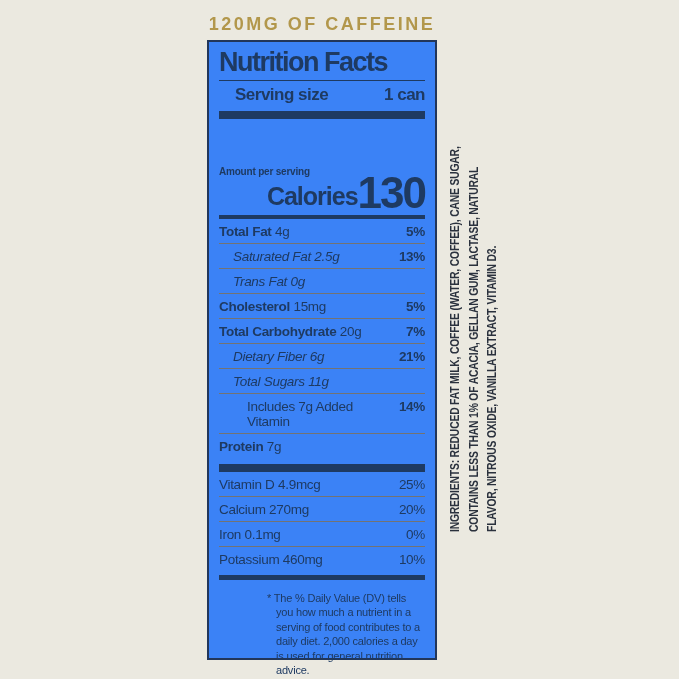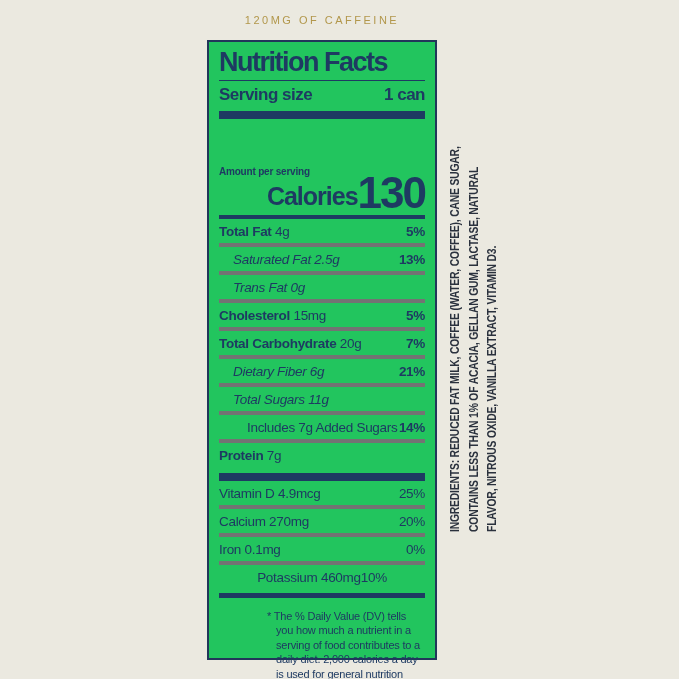--- a/index.html
+++ b/index.html
@@ -8,45 +8,46 @@
     background:#ebe9e0;
     font-family:"Liberation Sans", sans-serif;
     color:#1e3a62;
     position:relative;
   }
   .stage { position:absolute; inset:0; }
 
   .caffeine {
     position:absolute; left:207px; top:14px; width:230px;
     text-align:center;
-    font-weight:normal; font-size:11px; letter-spacing:2.5px;
+    font-weight:bold; font-size:18px; letter-spacing:2.5px;
     color:#b2974b;
     white-space:nowrap;
   }
 
   .label {
     position:absolute; left:207px; top:40px; width:230px; height:620px;
-    background:#22c55e;
+    background:#3b82f6;
     border:2px solid #22365a;
     padding:6px 10px 5px 10px;
     color:#1e3a62;
   }
 
   .nf-title {
     font-size:27px; font-weight:bold; letter-spacing:-1.5px;
     line-height:1.1;
     border-bottom:1px solid #1e3a62;
     padding-bottom:2px;
     white-space:nowrap;
   }
 
   .serving-row {
     display:flex; justify-content:space-between; align-items:baseline;
     font-size:17px; font-weight:bold; letter-spacing:-0.5px;
     padding:4px 0 6px 0;
+    margin-left:16px;
   }
 
   .bar { background:#1e3a62; }
   .bar-thick { height:8px; margin:0 0 6px 0; }
   .bar-med   { height:4px; margin:4px 0 0 0; }
   .bar-thick2{ height:8px; margin:4px 0 0 0; }
   .bar-med2  { height:5px; margin:4px 0 6px 0; }
 
   .amount-per-serving {
     font-size:10px; font-weight:bold; letter-spacing:-0.2px;
@@ -64,24 +65,24 @@
   .dv-header {
     text-align:right; font-size:11.5px; font-weight:bold;
     padding:4px 0 4px 0;
     border-bottom:1px solid #3d5374;
   }
 
   .row {
     display:flex; justify-content:space-between; align-items:baseline;
     font-size:13.5px; letter-spacing:-0.3px;
     padding:5px 0 4px 0;
-    border-bottom:4px solid #737373;
+    border-bottom:1px solid #737373;
   }
   #nutrient-rows .row:last-child { border-bottom:none; padding-bottom:6px; }
-  #vitamin-rows  .row:last-child { border-bottom:none;justify-content:center; }
+  #vitamin-rows  .row:last-child { border-bottom:none; }
   .row-name .nm { font-weight:bold; }
   .row-name.w400 .nm { font-weight:normal; }
   .row-name.ind1 { padding-left:14px;font-style:italic; }
   .row-name.ind2 { padding-left:28px; }
   .row-dv { font-weight:bold; }
   .row-dv.w400 { font-weight:normal; }
 
   .footnote {
     font-size:11px; line-height:1.32; letter-spacing:-0.2px;
     padding:5px 0 0 9px;
@@ -160,21 +161,21 @@
     <span class="row-name w400 ind1"><b class="nm">Dietary Fiber</b><span class="amt">&nbsp;6g</span></span>
     <span class="row-dv">21%</span>
   </div>
 
   <div class="row">
     <span class="row-name w400 ind1"><b class="nm">Total Sugars</b><span class="amt">&nbsp;11g</span></span>
     <span class="row-dv"></span>
   </div>
 
   <div class="row">
-    <span class="row-name w400 ind2"><b class="nm">Includes 7g Added Sugars</b><span class="amt"></span></span>
+    <span class="row-name w400 ind2"><b class="nm">Includes 7g Added Vitamin</b><span class="amt"></span></span>
     <span class="row-dv">14%</span>
   </div>
 
   <div class="row">
     <span class="row-name"><b class="nm">Protein</b><span class="amt">&nbsp;7g</span></span>
     <span class="row-dv"></span>
   </div>
 </div>
 
     <div class="bar bar-thick2"></div>

